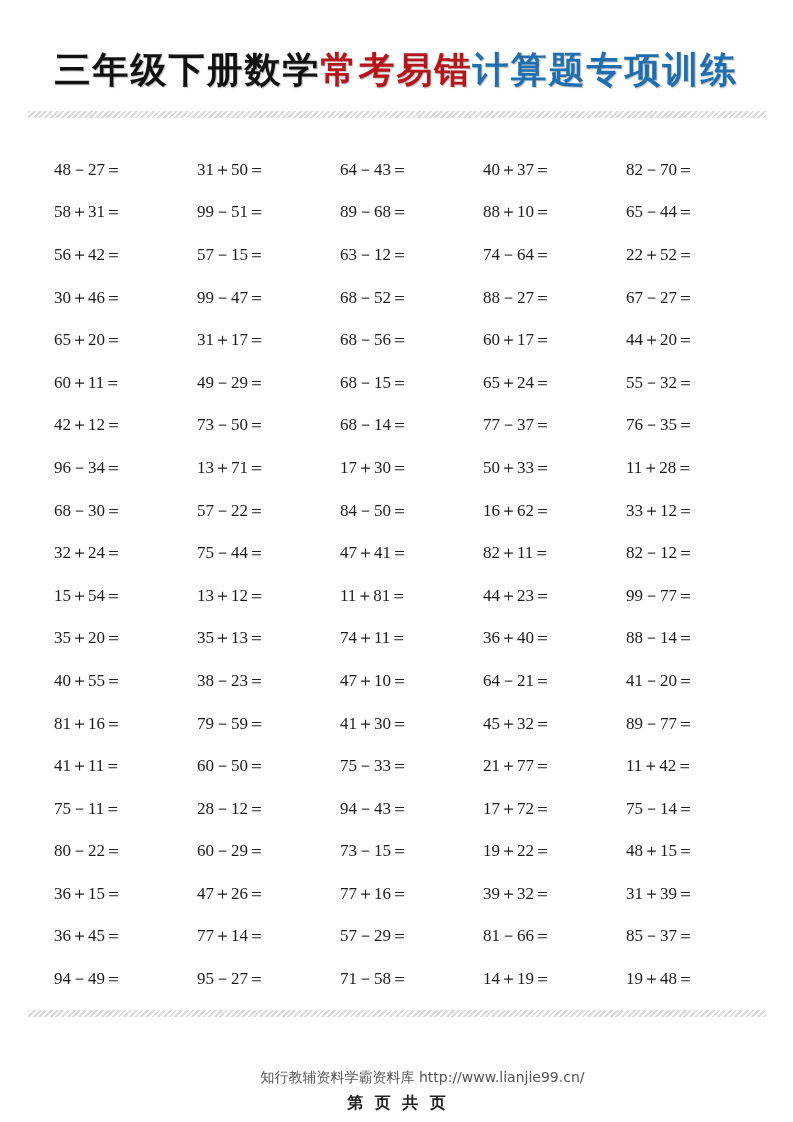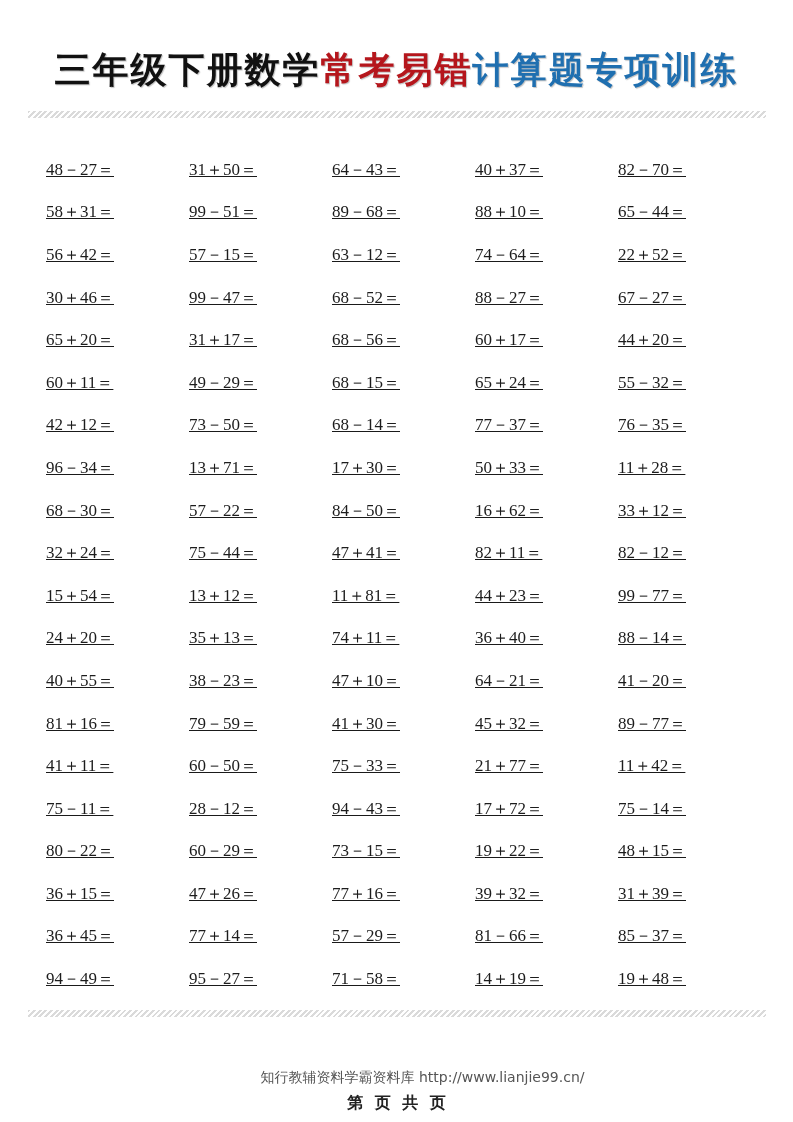--- a/index.html
+++ b/index.html
@@ -46,23 +46,22 @@
         #ffffff 4px
       );
       opacity: 0.9;
     }
     .divider.top { top: 111px; }
     .divider.bottom { top: 1010px; }
 
     .grid {
       position: absolute;
       top: 148px;
-      left: 46px;
+      left: 54px;
       width: 715px;
-      text-decoration: underline;
     }
     .row {
       display: flex;
       height: 42.6px;
       align-items: center;
     }
     .cell {
       width: 143px;
       font-size: 17px;
       white-space: nowrap;
@@ -174,21 +173,21 @@
       <div class="cell">82－12＝</div>
     </div>
     <div class="row">
       <div class="cell">15＋54＝</div>
       <div class="cell">13＋12＝</div>
       <div class="cell">11＋81＝</div>
       <div class="cell">44＋23＝</div>
       <div class="cell">99－77＝</div>
     </div>
     <div class="row">
-      <div class="cell">24＋20＝</div>
+      <div class="cell">35＋20＝</div>
       <div class="cell">35＋13＝</div>
       <div class="cell">74＋11＝</div>
       <div class="cell">36＋40＝</div>
       <div class="cell">88－14＝</div>
     </div>
     <div class="row">
       <div class="cell">40＋55＝</div>
       <div class="cell">38－23＝</div>
       <div class="cell">47＋10＝</div>
       <div class="cell">64－21＝</div>

